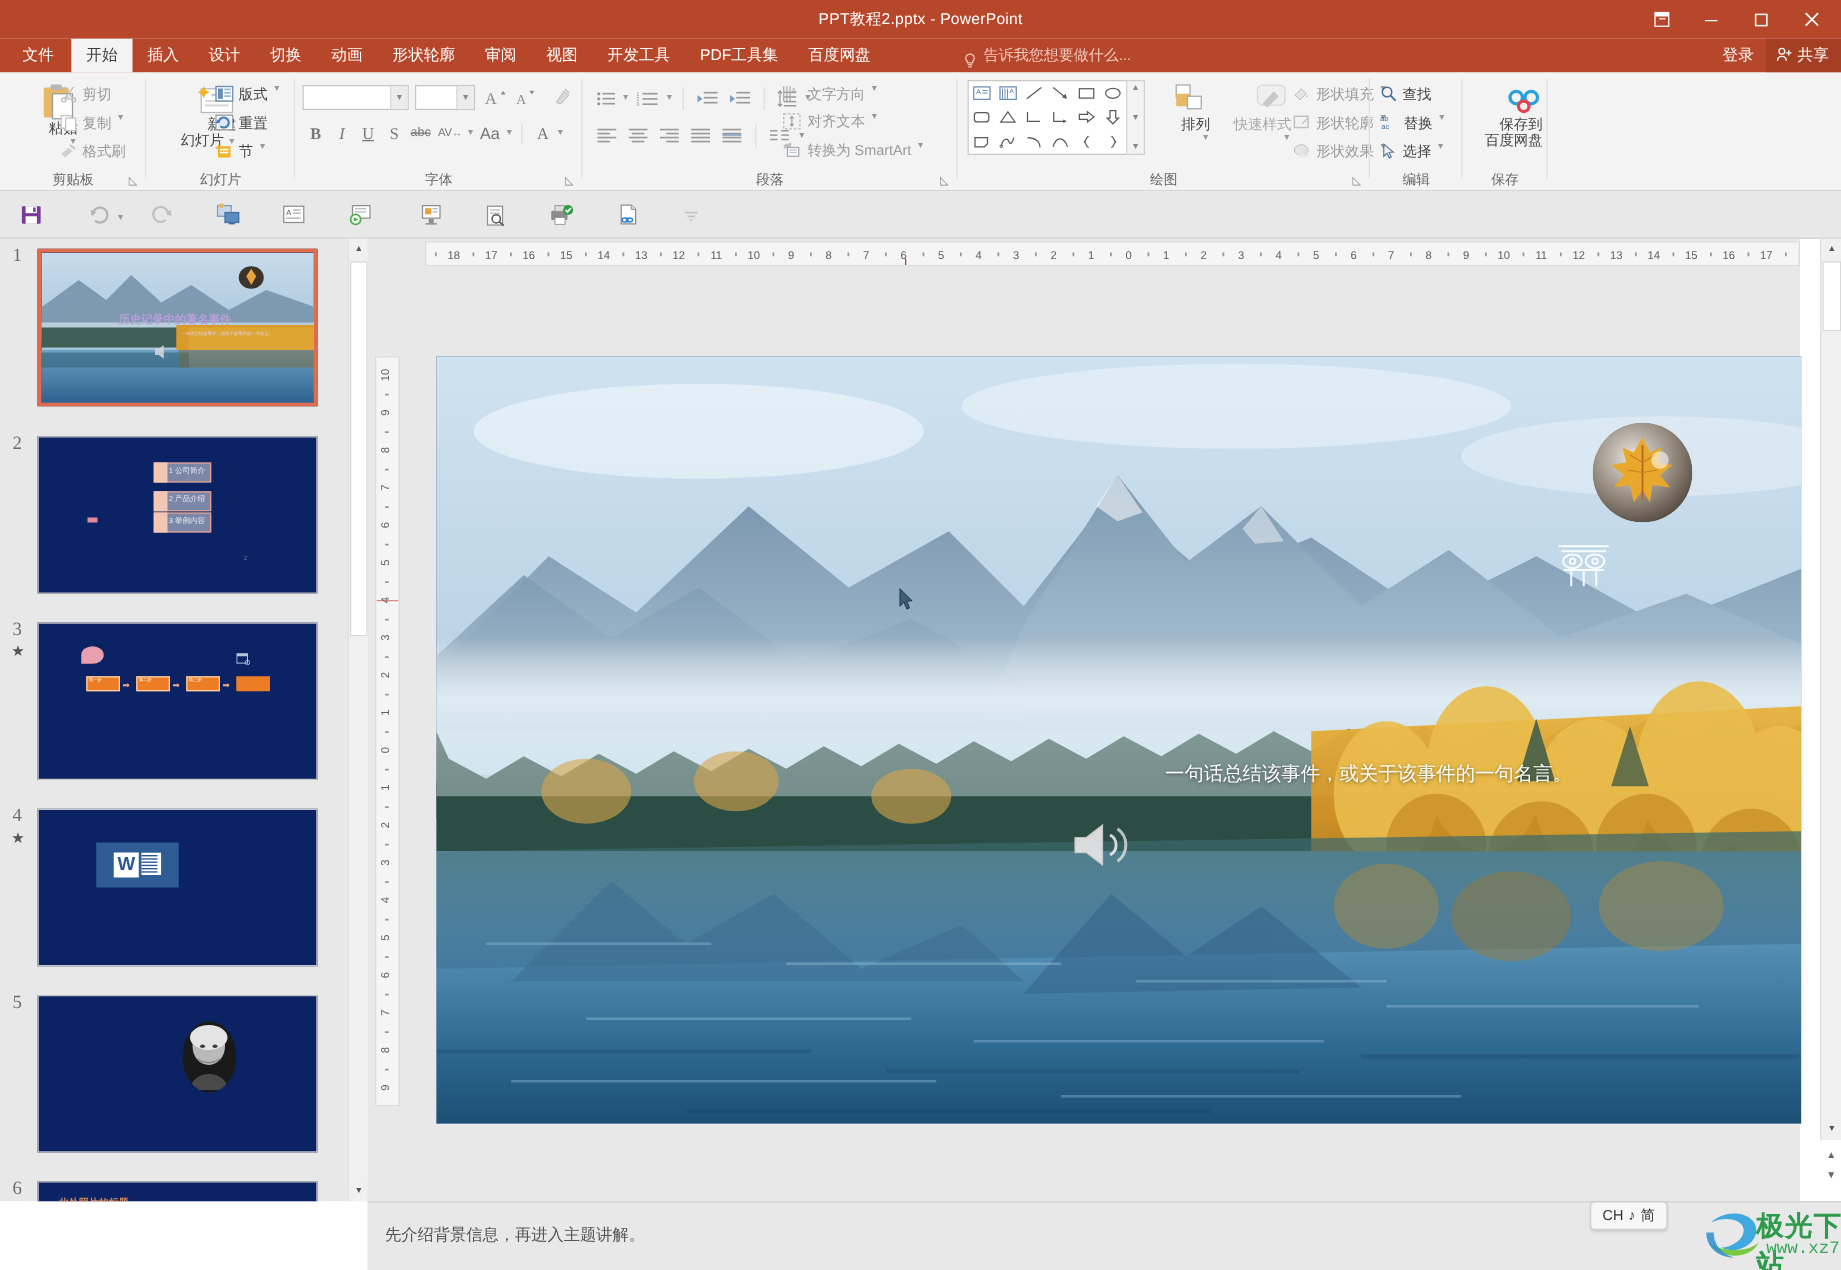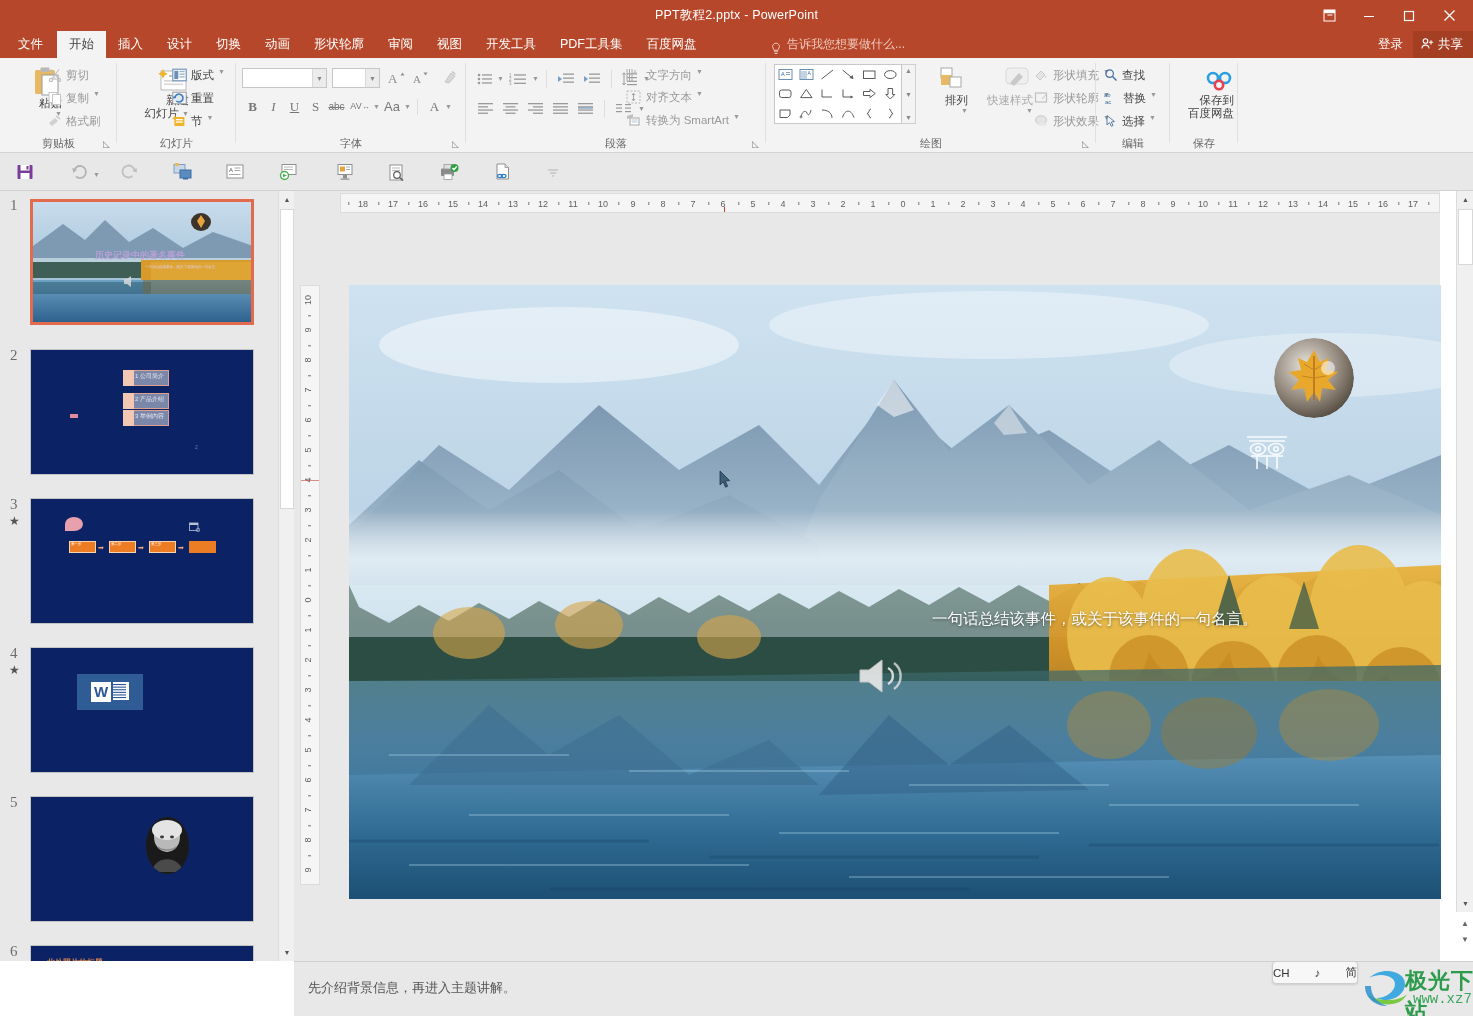--- a/index.html
+++ b/index.html
@@ -200,23 +200,23 @@
 
   
   .notesbar{
     position:absolute; left:294px; top:961px; width:1179px; height:55px;
     background:#e8e8e8; border-top:1px solid #cfcfcf;
   }
   .notestext{
     position:absolute; left:14px; top:17px; font-size:13px; color:#555;
   }
   .ime{
-    position:absolute; left:1272px; top:961px; width:86px; height:23px;
+    position:absolute; left:1272px; top:961px; width:62px; height:23px;
     background:#f7f7f7; border:1px solid #cfcfcf; border-radius:4px;
-    display:flex; align-items:center; justify-content:space-between; gap:4px;
+    display:flex; align-items:center; justify-content:center; gap:4px;
     font-size:11.5px; color:#333; box-shadow:0 1px 2px rgba(0,0,0,.12);
   }
   .watermark{
     position:absolute; left:1361px; top:962px; width:157px; height:52px;
   }
   .wm-main{ position:absolute; left:44px; top:4px; font-size:22px; font-weight:bold; color:#2e9a4b;
             letter-spacing:1px; font-family:"DejaVu Sans", sans-serif; }
   .wm-sub{ position:absolute; left:52px; top:29px; font-size:14px; color:#3aa75c;
            font-family:Liberation Mono, monospace; }
 </style>

